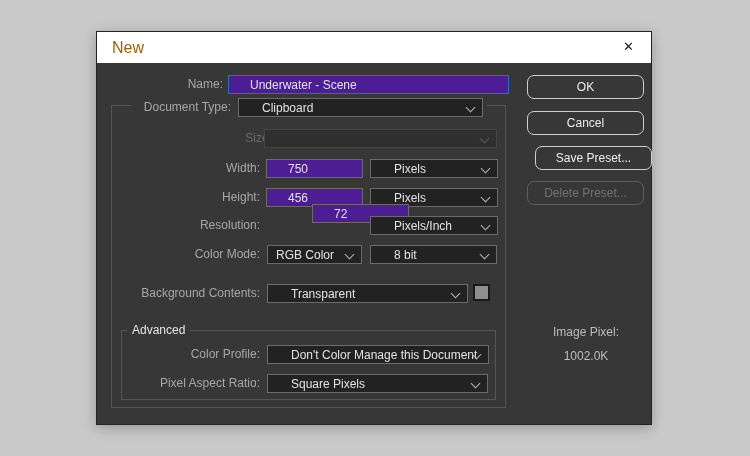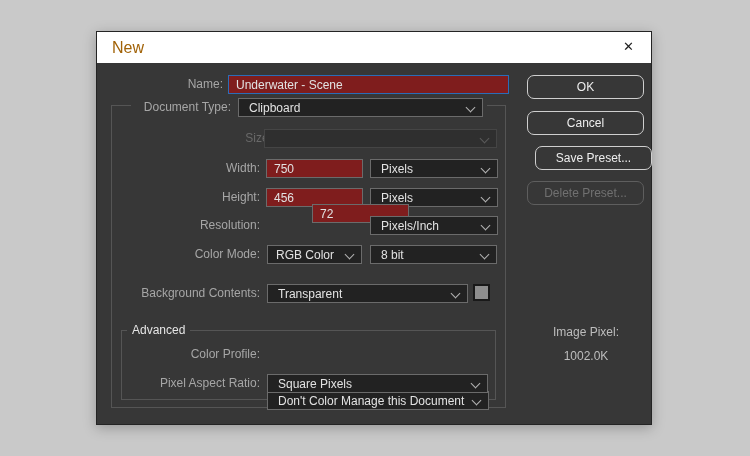--- a/index.html
+++ b/index.html
@@ -24,28 +24,28 @@
     position:absolute;right:13px;top:0;height:31px;line-height:30px;
     font-size:13px;color:#1c1c1c;cursor:pointer;padding:0 4px;
   }
   .lbl{
     position:absolute;height:19px;line-height:19px;font-size:12px;
     color:#a6a6a6;text-align:right;z-index:2;
   }
   .lbl.disabled{color:#696969;}
   .txt{
     position:absolute;box-sizing:border-box;height:19px;z-index:2;
-    background:#7f1d1d;border:1px solid #6b6b6b;color:#e2e2e2;
-    font-family:"Liberation Sans", sans-serif;font-size:12px;padding:0 7px;outline:none;
+    background:#4c1d95;border:1px solid #6b6b6b;color:#e2e2e2;
+    font-family:"Liberation Sans", sans-serif;font-size:12px;padding:0 21px;outline:none;
   }
   .txt.focused{border-color:#2a6db8;}
   .dd{
     position:absolute;box-sizing:border-box;height:19px;z-index:2;
     background:#222222;border:1px solid #6b6b6b;color:#e2e2e2;
-    font-size:12px;display:flex;align-items:center;padding-left:10px;cursor:default;
+    font-size:12px;display:flex;align-items:center;padding-left:23px;cursor:default;
   }
   .dd.disabled{background:#2f2f2f;border-color:#454545;}
   .chev{
     position:absolute;right:8px;top:5px;width:6px;height:6px;
     border-right:1px solid #b3b3b3;border-bottom:1px solid #b3b3b3;
     transform:rotate(45deg);
   }
   .dd.disabled .chev{border-color:#5a5a5a;}
   .groupbox{
     position:absolute;left:14px;top:73px;width:395px;height:303px;
@@ -143,21 +143,21 @@
   <div class="dd" style="left:170px;top:252px;width:201px;">
     <span>Transparent</span>
     <i class="chev"></i>
   </div>
   <div class="swatch"></div>
 
   <div class="advbox"></div>
   <div class="adv-legend">Advanced</div>
 
   <div class="lbl" style="left:0;top:313px;width:163px;">Color Profile:</div>
-  <div class="dd" style="left:170px;top:313px;width:222px;margin-top:46px;">
+  <div class="dd" style="left:170px;top:313px;width:222px;">
     <span>Don't Color Manage this Document</span>
     <i class="chev"></i>
   </div>
 
   <div class="lbl" style="left:0;top:342px;width:163px;">Pixel Aspect Ratio:</div>
   <div class="dd" style="left:170px;top:342px;width:221px;">
     <span>Square Pixels</span>
     <i class="chev"></i>
   </div>
 

